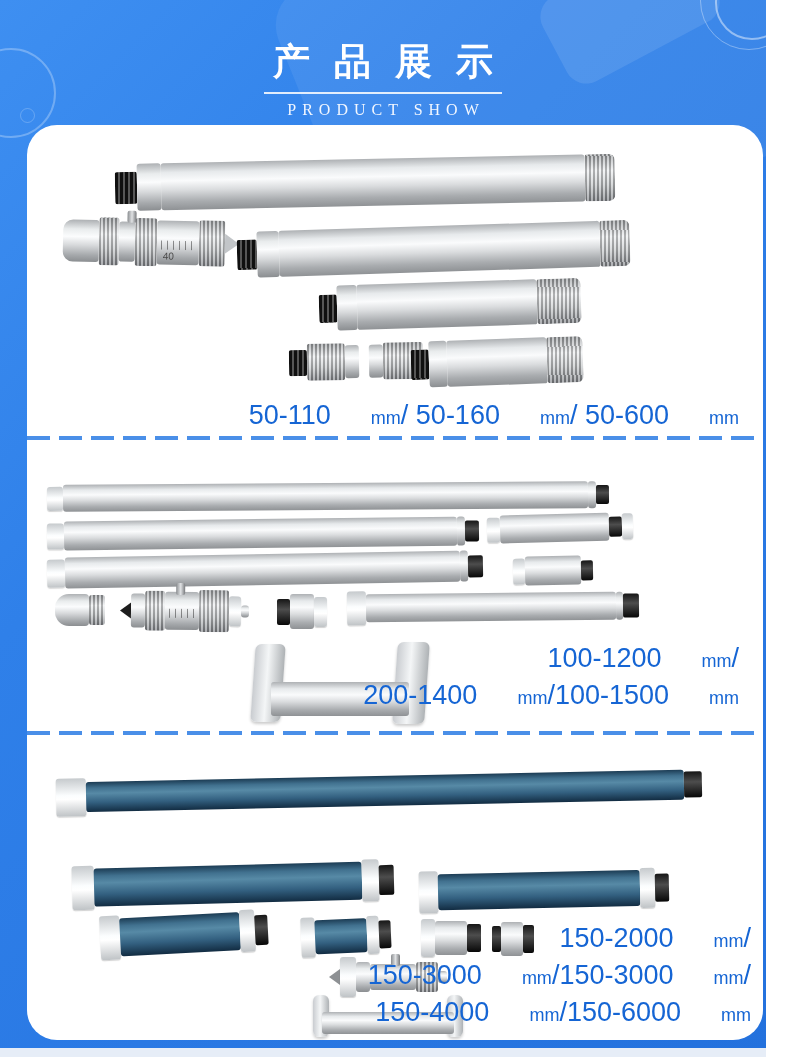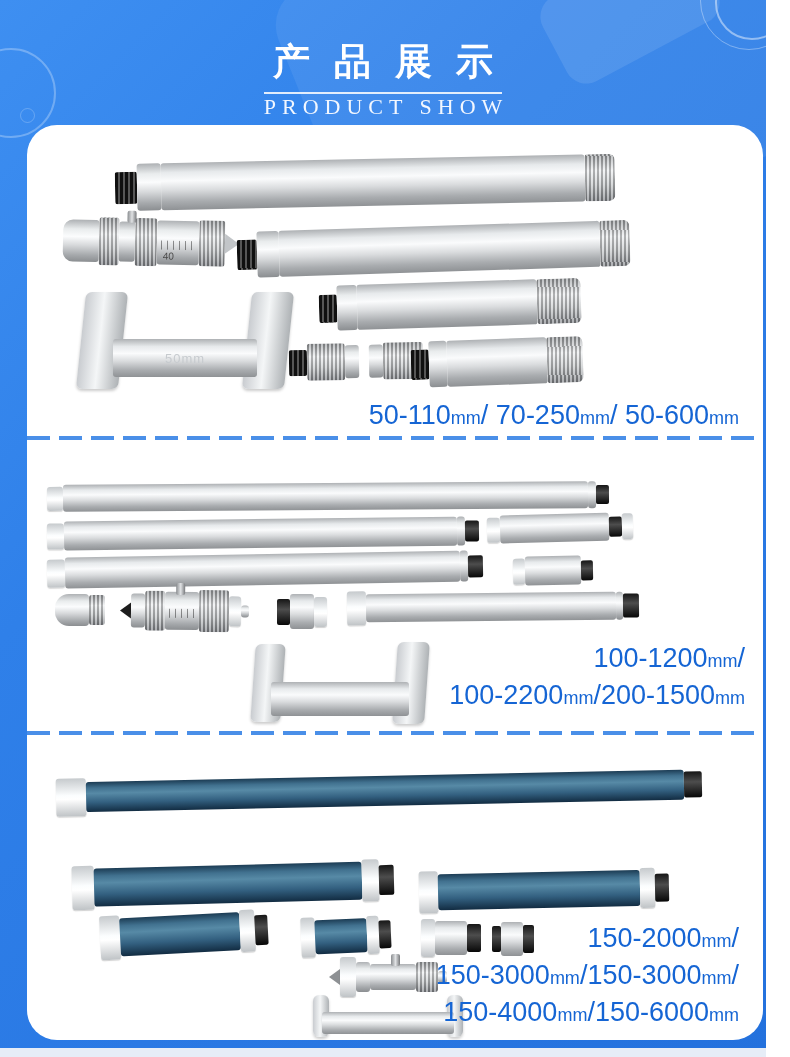--- a/index.html
+++ b/index.html
@@ -11,26 +11,26 @@
   .swath{left:300px;top:-140px;width:700px;height:330px;background:rgba(255,255,255,.07);transform:rotate(-22deg);border-radius:40px;}
   .blob{left:545px;top:-38px;width:170px;height:95px;background:rgba(255,255,255,.10);transform:rotate(-28deg);border-radius:22px;}
   .ringA{left:715px;top:-34px;width:70px;height:70px;border:2px solid rgba(255,255,255,.45);border-radius:50%;}
   .ringB{left:700px;top:-48px;width:96px;height:96px;border:1px solid rgba(255,255,255,.35);border-radius:50%;}
   .circL{left:-34px;top:48px;width:86px;height:86px;border:2px solid rgba(255,255,255,.28);border-radius:50%;}
   .dotL{left:20px;top:108px;width:13px;height:13px;border:1px solid rgba(255,255,255,.22);border-radius:50%;}
   
   .hdr{position:absolute;left:0;top:0;width:100%;text-align:center;color:#fff;}
   .title{margin:0;padding-top:42px;font-size:37px;font-weight:bold;letter-spacing:24px;text-indent:24px;line-height:40px;}
   .underline{width:238px;height:2px;margin:10px auto 0;background:rgba(255,255,255,.85);}
-  .subtitle{font-family:"Liberation Serif","DejaVu Serif",serif;font-size:22px;letter-spacing:6px;text-indent:6px;color:#f2f7ff;}
+  .subtitle{margin-top:7px;font-family:"Liberation Serif","DejaVu Serif",serif;font-size:16px;letter-spacing:6px;text-indent:6px;color:#f2f7ff;}
   
   .panel{position:absolute;left:27px;top:125px;width:736px;height:915px;background:#fff;border-radius:30px;}
   .sec{position:relative;width:100%;}
   .sec1{height:311px;}
-  .sec2{height:291px;padding-left:6px;}
+  .sec2{height:291px;}
   .sec3{height:305px;border-radius:0 0 30px 30px;overflow:hidden;}
   .dash{height:4px;background:repeating-linear-gradient(90deg,#4a8fe8 0 23px,transparent 23px 32px);}
   .strip{position:absolute;left:0;top:1048px;width:790px;height:9px;background:#e6edf7;}
   
   .prod{position:absolute;display:flex;align-items:center;}
   .tube{flex:1 1 auto;border-radius:3px;
         background:linear-gradient(to bottom,#aeb1b4 0%,#e7eaec 20%,#fafbfc 38%,#dadcde 58%,#a9acaf 82%,#8f9295 100%);}
   .metal{border-radius:3px;flex:0 0 auto;
         background:linear-gradient(to bottom,#aeb1b4 0%,#e9eced 22%,#fbfcfd 40%,#d8dadc 60%,#a6a9ac 84%,#8b8e91 100%);}
   .knurl{flex:0 0 auto;border-radius:3px;
@@ -51,21 +51,21 @@
         background:linear-gradient(to right,#8a8d90,#e0e2e4 50%,#77797c);}
   .tipR{flex:0 0 auto;width:0;height:0;border-top:10px solid transparent;border-bottom:10px solid transparent;border-left:14px solid #c2c5c8;}
   .tipL{flex:0 0 auto;width:0;height:0;border-top:8px solid transparent;border-bottom:8px solid transparent;border-right:11px solid #1d1d1d;}
   .ticks{position:absolute;left:4px;right:4px;top:46%;height:9px;
         background:repeating-linear-gradient(90deg,rgba(20,20,20,.45) 0 1px,transparent 1px 6px);}
   .barrel-num{position:absolute;left:6px;bottom:3px;font-size:10px;color:#4a4a4a;}
   .gauge-label{width:100%;text-align:center;font-size:13px;letter-spacing:1px;color:#c7cbcf;}
   
   .caption{position:absolute;text-align:right;color:#1565d4;}
   .cap-line{font-size:27px;line-height:34px;white-space:nowrap;}
-  .cap-line .sm{font-size:18px;}
+  .cap-line .sm{font-size:18px;margin-left:40px;}
 </style>
 </head>
 <body>
 
 <div class="page">
 
   <div class="deco swath"></div>
   <div class="deco blob"></div>
   <div class="deco ringB"></div>
   <div class="deco ringA"></div>
@@ -103,27 +103,20 @@
         <div class="knob" style="left:64px"></div>
       </div>
 
       <div class="prod" style="left:210px;top:101px;width:393px;height:46px;transform:rotate(-1.8deg)">
         <div class="thread" style="width:20px;height:30px"></div>
         <div class="metal" style="width:22px;height:46px"></div>
         <div class="tube" style="height:46px"></div>
         <div class="knurl" style="width:30px;height:46px;border-radius:3px 6px 6px 3px"></div>
       </div>
 
-      <div class="prod" style="left:54px;top:167px;width:208px;height:97px">
-        <div class="bar" style="left:0;top:0;width:42px;height:97px;transform:skewX(-6deg)"></div>
-        <div class="bar" style="right:0;top:0;width:42px;height:97px;transform:skewX(-6deg)"></div>
-        <div class="tube" style="position:absolute;left:32px;right:32px;top:47px;height:38px;flex:none;display:flex;align-items:center">
-          <div class="gauge-label">50mm</div>
-        </div>
-      </div>
 
       <div class="prod" style="left:292px;top:157px;width:262px;height:45px;transform:rotate(-1.8deg)">
         <div class="thread" style="width:18px;height:28px"></div>
         <div class="metal" style="width:20px;height:45px"></div>
         <div class="tube" style="height:45px"></div>
         <div class="knurl" style="width:44px;height:45px;border-radius:3px 6px 6px 3px"></div>
       </div>
 
       <div class="prod" style="left:262px;top:218px;width:134px;height:37px;transform:rotate(-1deg)">
         <div class="thread" style="width:18px;height:26px"></div>
@@ -134,21 +127,21 @@
         <div class="knurl" style="width:40px;height:37px"></div>
       </div>
 
       <div class="prod" style="left:384px;top:214px;width:172px;height:46px;transform:rotate(-2deg)">
         <div class="thread" style="width:18px;height:30px"></div>
         <div class="metal" style="width:18px;height:46px"></div>
         <div class="tube" style="height:46px"></div>
         <div class="knurl" style="width:36px;height:46px;border-radius:3px 6px 6px 3px"></div>
       </div>
       <div class="caption" style="right:24px;top:273px">
-          <div class="cap-line"><span>50-110</span><span class="sm">mm</span><span>/ 70-250</span><span class="sm">mm</span><span>/ 50-600</span><span class="sm">mm</span></div>
+          <div class="cap-line"><span>50-110</span><span class="sm">mm</span><span>/ 50-160</span><span class="sm">mm</span><span>/ 50-600</span><span class="sm">mm</span></div>
         </div>
     </section>
 
     <div class="dash"></div>
 
     <section class="sec sec2">
 
       <div class="prod" style="left:20px;top:43px;width:562px;height:27px;transform:rotate(-0.4deg)">
         <div class="capwhite" style="width:16px;height:24px"></div>
         <div class="tube" style="height:27px"></div>
@@ -214,21 +207,21 @@
         <div class="captip" style="width:16px;height:24px"></div>
       </div>
 
       <div class="prod" style="left:226px;top:202px;width:174px;height:84px">
         <div class="bar" style="left:0;top:2px;width:30px;height:78px;transform:skewX(-4deg)"></div>
         <div class="bar" style="right:0;top:0;width:32px;height:82px;transform:skewX(-4deg)"></div>
         <div class="tube" style="position:absolute;left:18px;right:18px;top:40px;height:34px;flex:none"></div>
       </div>
       <div class="caption" style="right:24px;top:201px">
           <div class="cap-line"><span>100-1200</span><span class="sm">mm</span><span>/</span></div>
-          <div class="cap-line"><span>100-2200</span><span class="sm">mm</span><span>/200-1500</span><span class="sm">mm</span></div>
+          <div class="cap-line"><span>200-1400</span><span class="sm">mm</span><span>/100-1500</span><span class="sm">mm</span></div>
         </div>
     </section>
 
     <div class="dash"></div>
 
     <section class="sec sec3">
 
       <div class="prod" style="left:29px;top:37px;width:646px;height:38px;transform:rotate(-1.2deg)">
         <div class="capwhite" style="width:30px;height:38px"></div>
         <div class="bluetube" style="height:30px"></div>
@@ -283,21 +276,21 @@
         <div class="knurl" style="width:22px;height:30px"></div>
         <div class="metal" style="width:9px;height:12px"></div>
         <div class="knob" style="left:62px;top:-3px"></div>
       </div>
 
       <div class="prod" style="left:286px;top:260px;width:150px;height:42px">
         <div class="bar" style="left:0;top:0;width:16px;height:42px"></div>
         <div class="bar" style="right:0;top:0;width:16px;height:42px"></div>
         <div class="tube" style="position:absolute;left:9px;right:9px;top:17px;height:22px;flex:none"></div>
       </div>
-      <div class="caption" style="right:24px;top:186px">
+      <div class="caption" style="right:12px;top:186px">
           <div class="cap-line"><span>150-2000</span><span class="sm">mm</span><span>/</span></div>
           <div class="cap-line"><span>150-3000</span><span class="sm">mm</span><span>/150-3000</span><span class="sm">mm</span><span>/</span></div>
           <div class="cap-line"><span>150-4000</span><span class="sm">mm</span><span>/150-6000</span><span class="sm">mm</span></div>
         </div>
     </section>
   </div>
 
   <div class="strip"></div>
 </div>
 

